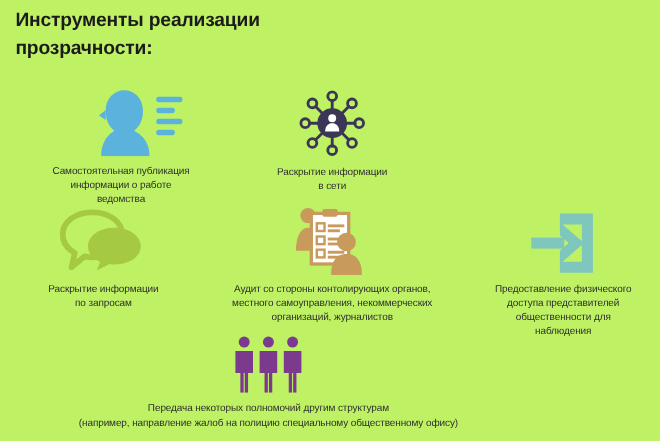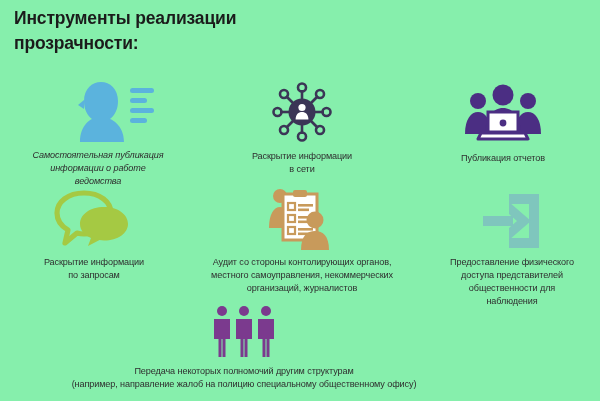--- a/index.html
+++ b/index.html
@@ -13,21 +13,21 @@
     font-family: "Liberation Sans", sans-serif;
     color: #2b2b2b;
     overflow: hidden;
     position: relative;
   }
 
   #slide {
     position: relative;
     width: 600px;
     height: 401px;
-    background: #86efac;
+    background: #bef264;
   }
 
   
   #title {
     position: absolute;
     left: 14px;
     top: 6px;
     width: 420px;
     font-size: 17.5px;
     font-weight: bold;
@@ -52,21 +52,21 @@
   .caption {
     text-align: center;
     font-size: 9.1px;
     line-height: 1.42;
     color: #2e2e2e;
     white-space: pre-line;
     letter-spacing: -0.1px;
   }
 
   
-  #cell-self-publication { left: 0px;   top: 80px;  width: 196px; font-style: italic; }
+  #cell-self-publication { left: 12px;   top: 80px;  width: 196px; }
   #cell-self-publication .icon-wrap { height: 62px; }
   #cell-self-publication .caption { margin-top: 7px; width: 188px; }
 
   #cell-network-disclosure { left: 202px; top: 80px;  width: 200px; }
   #cell-network-disclosure .icon-wrap { height: 62px; }
   #cell-network-disclosure .caption { margin-top: 8px; width: 190px; }
 
   #cell-report-publication { left: 406px; top: 80px;  width: 194px; }
   #cell-report-publication .icon-wrap { height: 62px; }
   #cell-report-publication .caption { margin-top: 10px; width: 188px; }
@@ -142,39 +142,20 @@
         <g fill="#ffffff">
           <circle cx="30" cy="25.5" r="3.6"></circle>
           <path d="M23.6 37.5 C23.6 32.4 26.5 30 30 30 C33.5 30 36.4 32.4 36.4 37.5 Z"></path>
         </g>
       </svg>
     </div>
     <div class="caption">Раскрытие информации
 в сети</div>
   </div>
 
-  <div class="cell" id="cell-report-publication">
-    <div class="icon-wrap">
-      <svg width="78" height="58" viewBox="0 0 78 58">
-
-        <circle cx="14" cy="17" r="8" fill="#4b2e83"></circle>
-        <path d="M1 50 C1 35 7 28 14 28 C21 28 27 35 27 50 Z" fill="#4b2e83"></path>
-        <circle cx="64" cy="17" r="8" fill="#4b2e83"></circle>
-        <path d="M51 50 C51 35 57 28 64 28 C71 28 77 35 77 50 Z" fill="#4b2e83"></path>
-
-        <circle cx="39" cy="11" r="10.5" fill="#4b2e83"></circle>
-        <path d="M21 52 C21 33 29 24 39 24 C49 24 57 33 57 52 Z" fill="#4b2e83"></path>
-
-        <path d="M24 28 L54 28 L54 48 L24 48 Z" fill="#ffffff" stroke="#4b2e83" stroke-width="3"></path>
-        <circle cx="39" cy="39" r="3.4" fill="#4b2e83"></circle>
-        <path d="M17 49 L61 49 L64 55 L14 55 Z" fill="#ffffff" stroke="#4b2e83" stroke-width="3" stroke-linejoin="round"></path>
-      </svg>
-    </div>
-    <div class="caption">Публикация отчетов</div>
-  </div>
 
   <div class="cell" id="cell-request-disclosure">
     <div class="icon-wrap">
       <svg width="80" height="56" viewBox="0 0 80 56">
         <path d="M30 3 C14 3 3 12 3 23 C3 30 7 36 14 40 L11 53 L23 43 C25.2 43.6 27.6 44 30 44 C46 44 57 35 57 23 C57 12 46 3 30 3 Z" fill="none" stroke="#a5c943" stroke-width="5.2" stroke-linejoin="round"></path>
         <path d="M50 17 C36 17 26 24.5 26 34 C26 40 30 45 37 48 L34 56 L45.5 50 C47 50.3 48.5 50.5 50 50.5 C64 50.5 74 43 74 34 C74 24.5 64 17 50 17 Z" fill="#a5c943"></path>
       </svg>
     </div>
     <div class="caption">Раскрытие информации
 по запросам</div>

